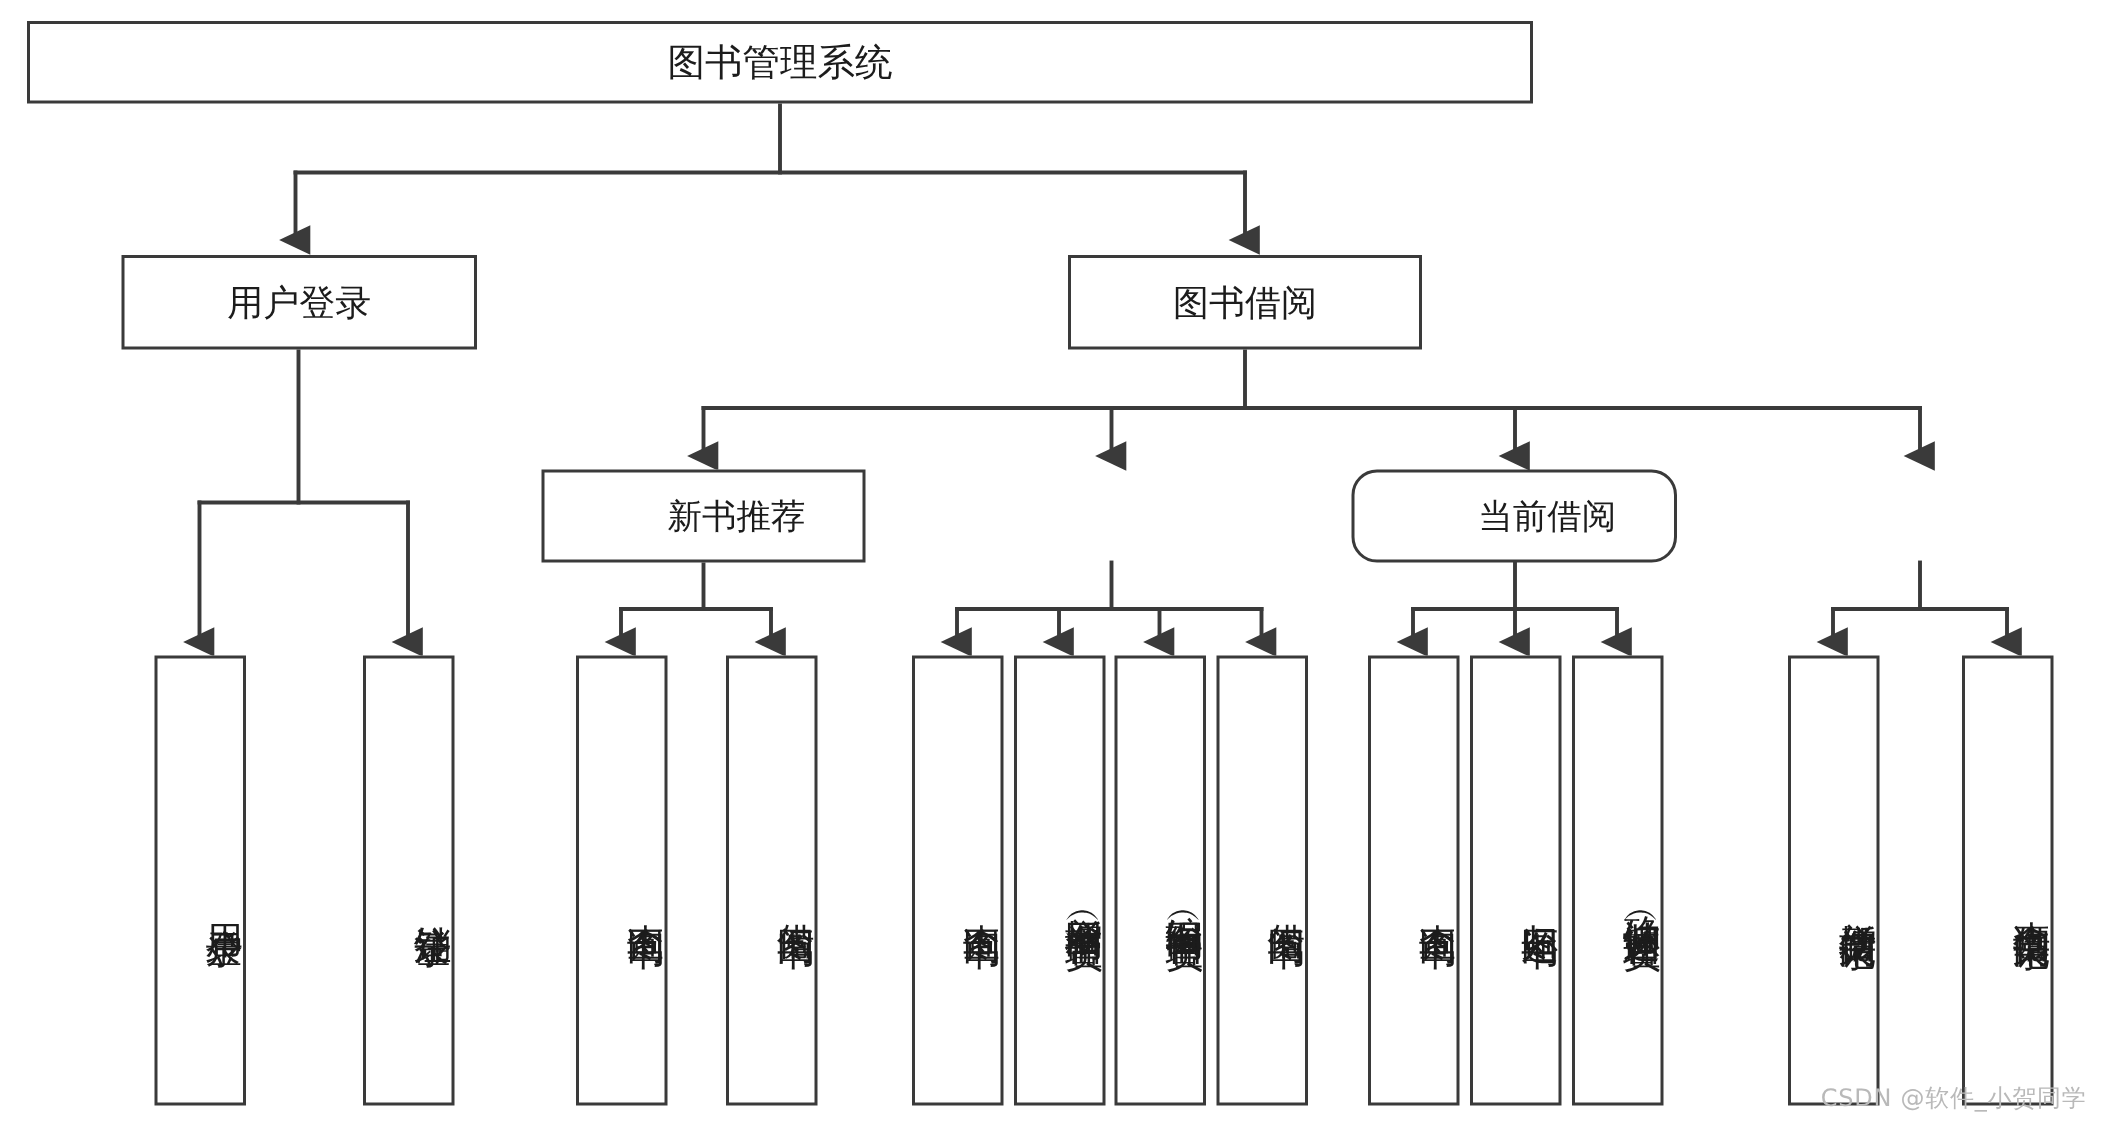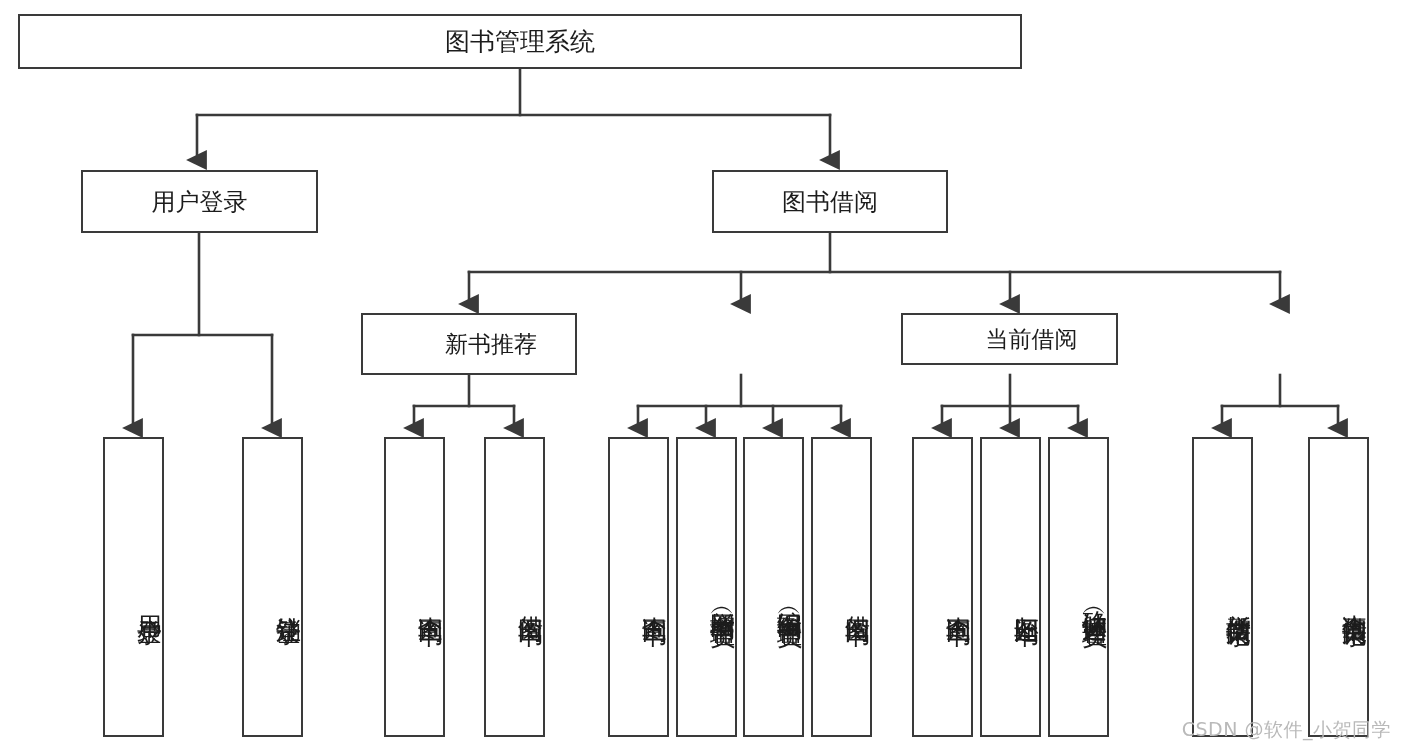--- a/index.html
+++ b/index.html
@@ -53,21 +53,21 @@
     justify-content: center;
   }
   .node .label {
     display: block;
     white-space: pre-line;
   }
   .watermark {
     position: absolute;
     right: 14px;
     bottom: 4px;
-    font-size: 19px;
+    font-size: 16px;
     color: #b9b9b9;
     letter-spacing: 0.5px;
     z-index: 3;
     white-space: nowrap;
     margin-left: 40px;
   }
 </style>
 </head>
 <body>
 
@@ -130,21 +130,21 @@
   <div class="node level2" style="left:81px; top:170px; width:237px; height:63px;">
     <span class="label">用户登录</span>
   </div>
   <div class="node level2" style="left:712px; top:170px; width:236px; height:63px;">
     <span class="label">图书借阅</span>
   </div>
 
   <div class="node level3" style="left:361px; top:313px; width:216px; height:62px;">
     <span class="label">新书推荐</span>
   </div>
-  <div class="node level3" style="left:901px; top:313px; width:217px; height:52px;">
+  <div class="node level3" style="left:901px; top:313px; width:217px; height:62px;border-radius:17px;">
     <span class="label">当前借阅</span>
   </div>
 
   <div class="node leaf" style="left:103px; top:437px; width:61px; height:300px;">
     <span class="label">用户登录</span>
   </div>
   <div class="node leaf" style="left:242px; top:437px; width:61px; height:300px;">
     <span class="label">注销登录</span>
   </div>
 

